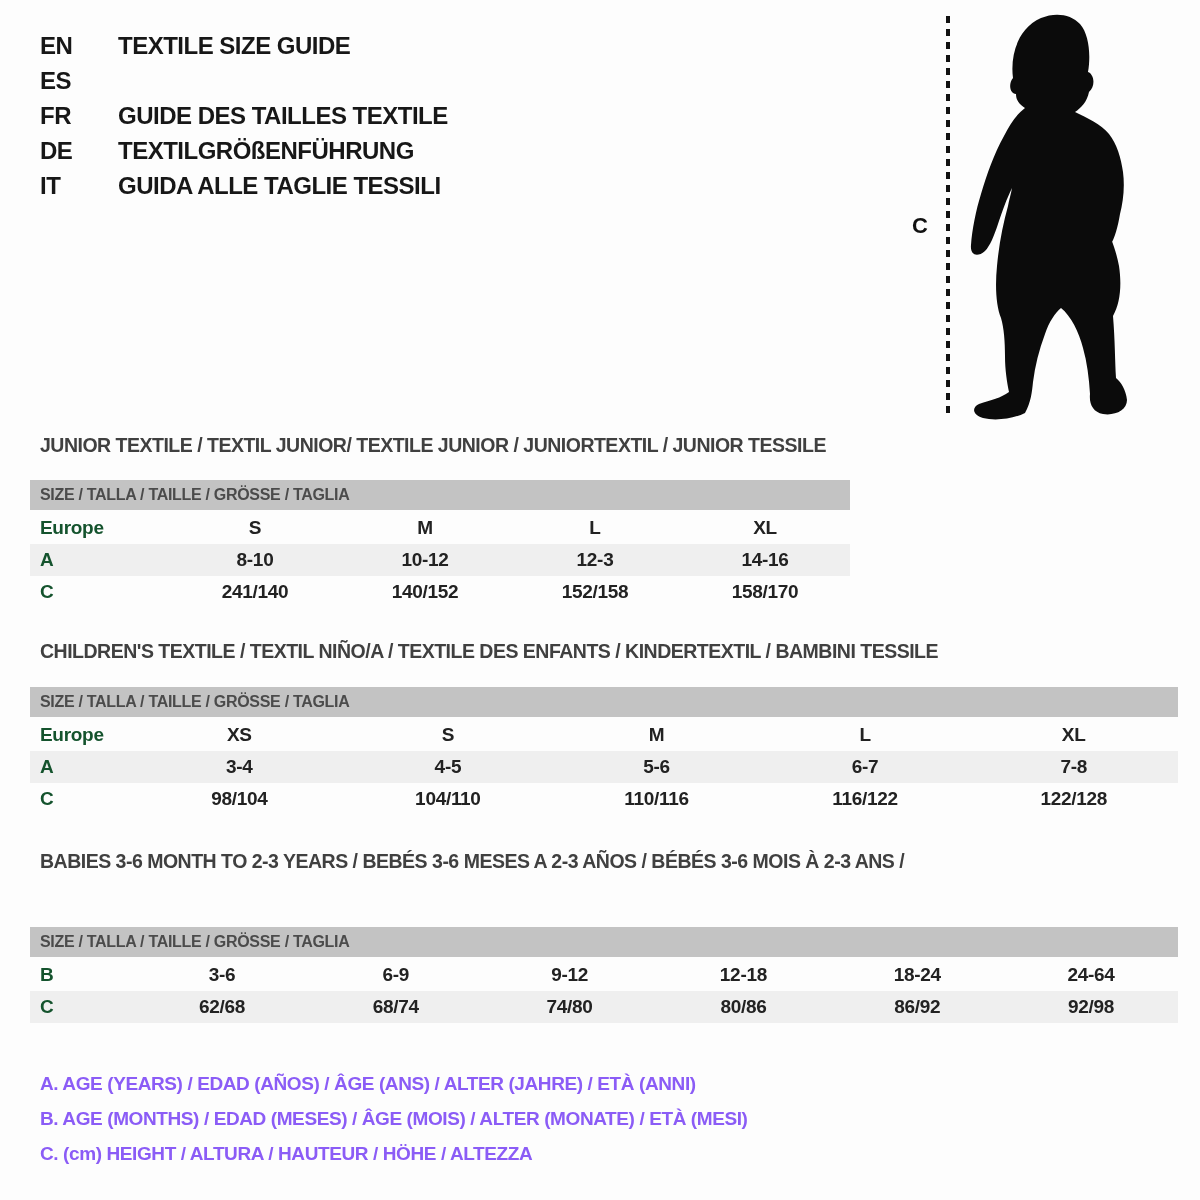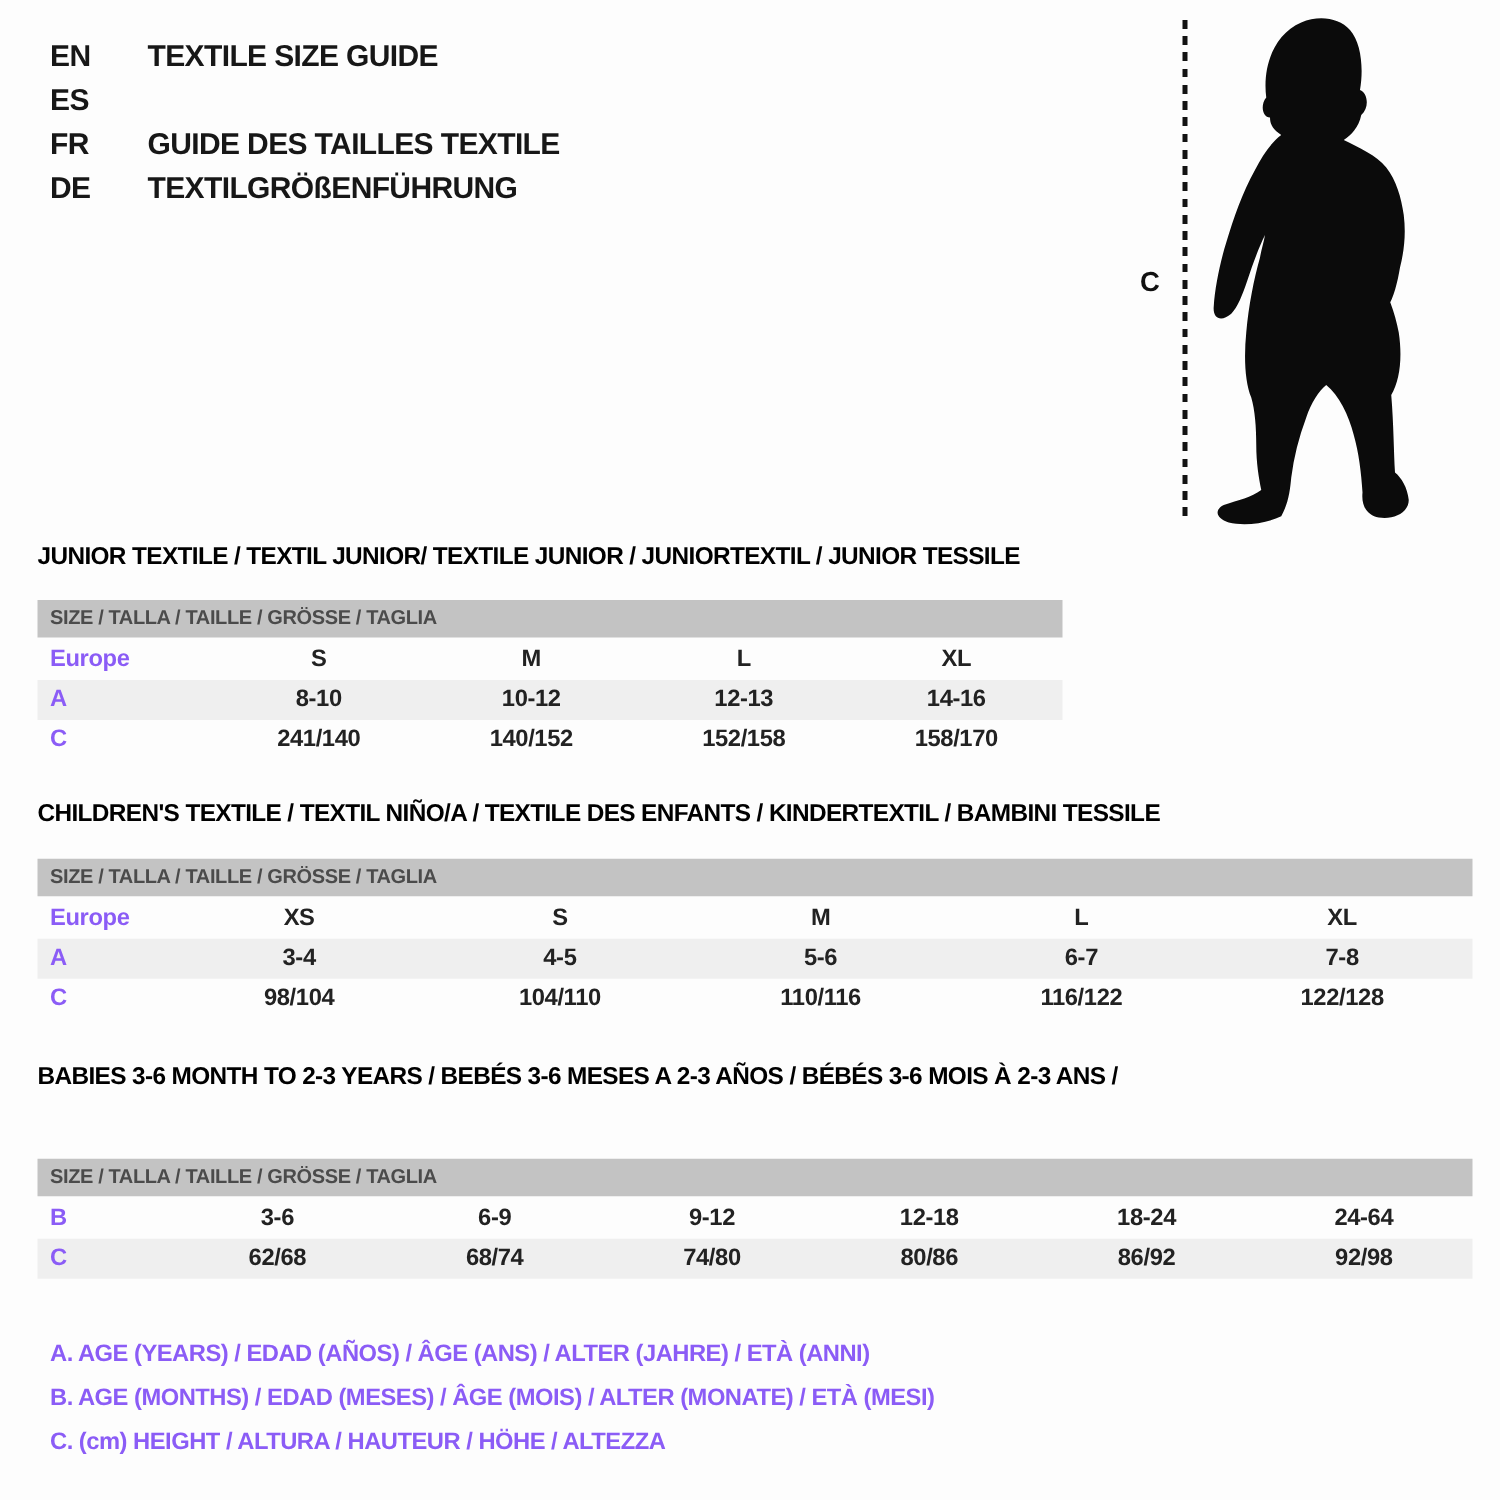--- a/index.html
+++ b/index.html
@@ -10,34 +10,34 @@
   
   .lang-list{position:absolute;left:40px;top:28px;}
   .lang-row{display:flex;line-height:35px;font-size:24px;letter-spacing:-0.5px;color:#171717;}
   .lang-code{width:78px;flex:0 0 78px;}
   
   .dash-line{position:absolute;left:946px;top:16px;width:4px;height:400px;
     background:repeating-linear-gradient(to bottom,#121212 0 7px,transparent 7px 13px);}
   .c-label{position:absolute;left:912px;top:213px;font-size:22px;color:#111;}
   .figure-svg{position:absolute;left:963px;top:10px;}
   
-  .sec-title{position:absolute;left:30px;font-size:19.5px;letter-spacing:-0.5px;color:#000000;white-space:nowrap;}
+  .sec-title{position:absolute;left:40px;font-size:19.5px;letter-spacing:-0.5px;color:#404040;white-space:nowrap;}
   .sec-title.two-line{line-height:30px;}
   
   .size-bar{position:absolute;left:30px;height:30px;background:#c3c3c3;color:#4b4b4b;
     font-size:16px;line-height:30px;padding-left:10px;letter-spacing:-0.3px;box-sizing:border-box;}
   
   .table{position:absolute;left:30px;}
   .trow{display:grid;height:32px;align-items:center;font-size:19px;letter-spacing:-0.3px;color:#222;}
   .trow.shaded{background:#efefef;}
   .t1 .trow{grid-template-columns:140px repeat(4,1fr);width:820px;}
   .t2 .trow{grid-template-columns:105px repeat(5,1fr);width:1148px;}
   .t3 .trow{grid-template-columns:105px repeat(6,1fr);width:1148px;}
   .tcell{text-align:center;}
-  .tcell.lab{text-align:left;padding-left:10px;color:#8b5cf6;}
+  .tcell.lab{text-align:left;padding-left:10px;color:#14532d;}
   
   .legend{position:absolute;left:40px;top:1066px;font-size:19px;line-height:35px;letter-spacing:-0.4px;color:#8b5cf6;}
 </style>
 </head>
 <body>
 
 <div class="canvas">
 
   <div class="lang-list">
     <div class="lang-row">
@@ -47,20 +47,24 @@
     <div class="lang-row">
       <span class="lang-code">ES</span>
     </div>
     <div class="lang-row">
       <span class="lang-code">FR</span>
       <span class="lang-label">GUIDE DES TAILLES TEXTILE</span>
     </div>
     <div class="lang-row">
       <span class="lang-code">DE</span>
       <span class="lang-label">TEXTILGRÖßENFÜHRUNG</span>
+    </div>
+    <div class="lang-row">
+      <span class="lang-code">IT</span>
+      <span class="lang-label">GUIDA ALLE TAGLIE TESSILI</span>
     </div>
   </div>
 
   <span class="c-label">C</span>
   <div class="dash-line"></div>
   <svg class="figure-svg" width="178" height="412" viewBox="0 0 178 412" xmlns="http://www.w3.org/2000/svg">
     <path fill="#0b0b0b" d="
       M 62 98
       C 56 94 53 90 53 84
       C 47 84 45 74 50 68
@@ -109,21 +113,21 @@
       <div class="tcell lab">Europe</div>
       <div class="tcell">S</div>
       <div class="tcell">M</div>
       <div class="tcell">L</div>
       <div class="tcell">XL</div>
     </div>
     <div class="trow shaded">
       <div class="tcell lab">A</div>
       <div class="tcell">8-10</div>
       <div class="tcell">10-12</div>
-      <div class="tcell">12-13</div>
+      <div class="tcell">12-3</div>
       <div class="tcell">14-16</div>
     </div>
     <div class="trow">
       <div class="tcell lab">C</div>
       <div class="tcell">241/140</div>
       <div class="tcell">140/152</div>
       <div class="tcell">152/158</div>
       <div class="tcell">158/170</div>
     </div>
   </div>

